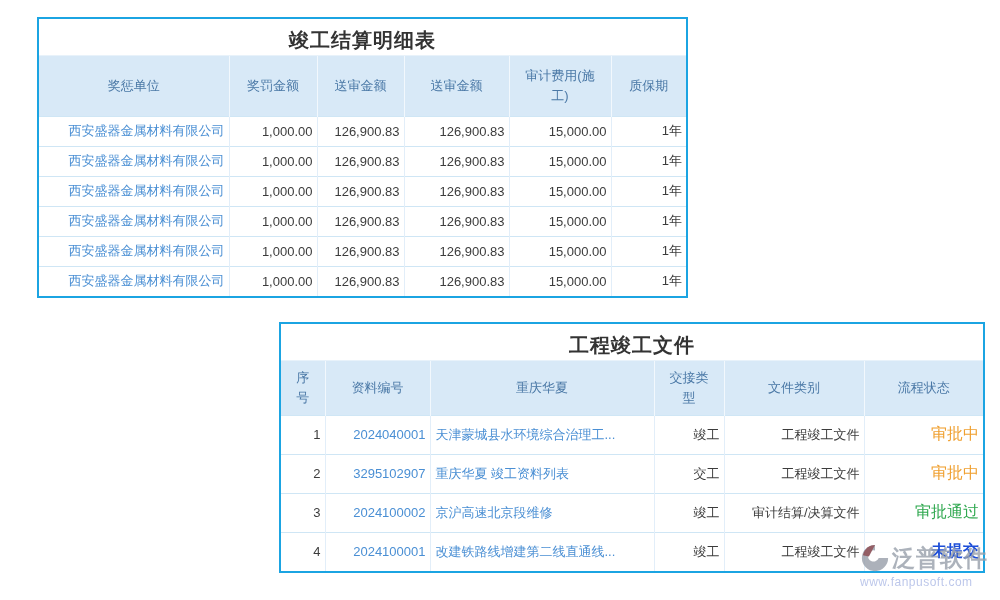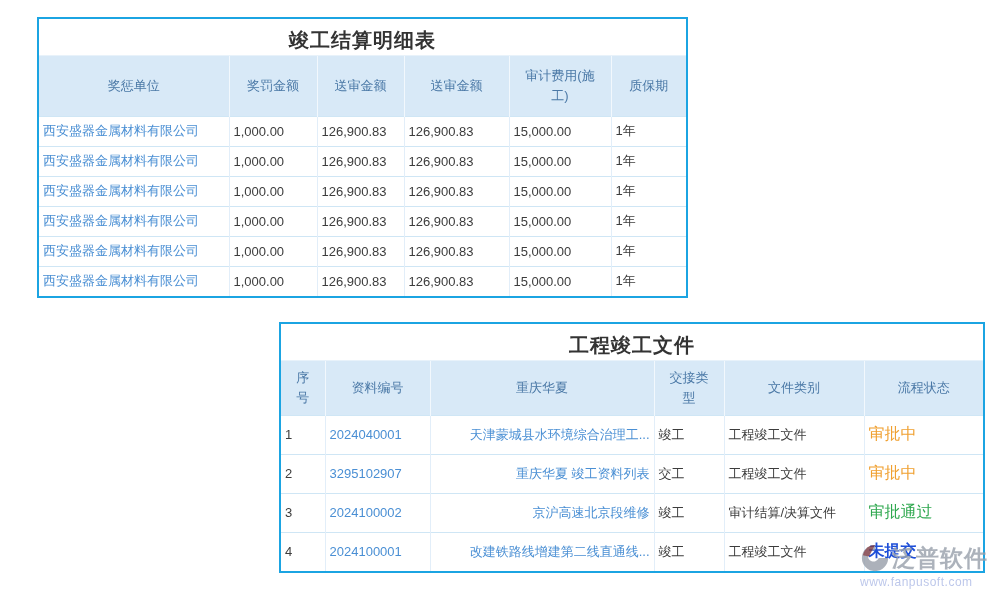--- a/index.html
+++ b/index.html
@@ -19,27 +19,27 @@
   .panel-settlement{left:37px;top:17px;width:651px;}
   .panel-docs{left:279px;top:322px;width:706px;}
   .panel-title{height:37px;line-height:43px;text-align:center;font-size:20px;
     font-weight:bold;color:var(--title-text);border-bottom:1px solid #e8f2fa;letter-spacing:1px;}
   table{width:100%;border-collapse:collapse;table-layout:fixed;font-size:13px;color:var(--body-text);}
   thead th{background:var(--header-bg);color:var(--header-text);font-weight:normal;
     text-align:center;vertical-align:middle;padding:0 10px;line-height:1.5;}
   thead th + th{border-left:1px solid #f2f8fd;}
   .panel-settlement thead th{height:60px;}
   .panel-docs thead th{height:54px;}
-  tbody td{text-align:left;vertical-align:middle;border-top:1px solid var(--row-divider);
+  tbody td{text-align:right;vertical-align:middle;border-top:1px solid var(--row-divider);
     overflow:hidden;white-space:nowrap;padding:0 4px;}
   tbody td + td{border-left:1px solid var(--cell-divider);}
   .panel-settlement tbody td{height:30px;}
   .panel-docs tbody td{height:39px;}
   td.link, a.link{color:var(--link-blue);text-decoration:none;cursor:pointer;}
-  td.left{text-align:right;padding-left:5px;}
+  td.left{text-align:left;padding-left:5px;}
   td.status{font-size:16px;}
   
   .watermark{position:absolute;left:860px;top:543px;width:138px;opacity:.82;
     pointer-events:none;z-index:9;line-height:1;}
   .wm-row{display:flex;align-items:center;}
   .wm-logo{width:30px;height:30px;flex:0 0 30px;margin-right:2px;}
   .wm-brand{font-size:23px;font-weight:bold;color:#9aa2ad;letter-spacing:1px;white-space:nowrap;}
   .wm-url{font-size:12px;color:#aebbe6;margin-top:3px;letter-spacing:.5px;text-align:left;white-space:nowrap;}
 </style>
 </head>

